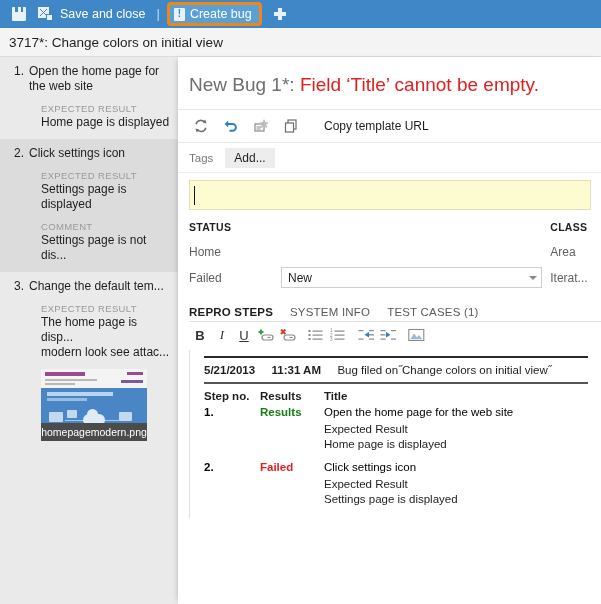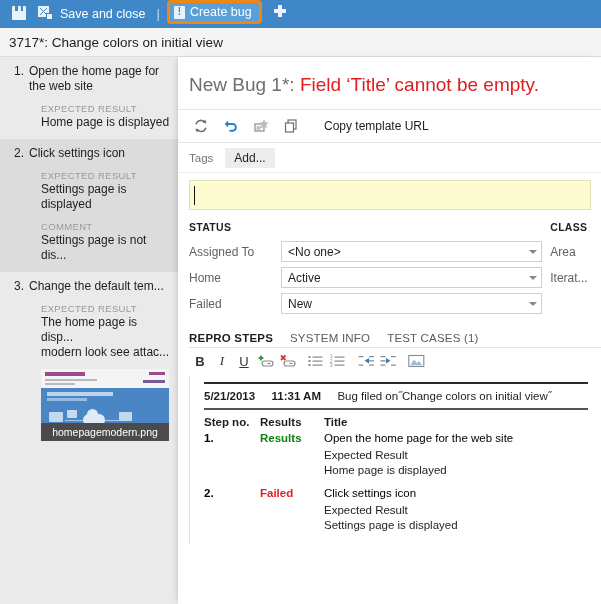--- a/index.html
+++ b/index.html
@@ -18,21 +18,21 @@
     height: 604px;
     overflow: hidden;
     background: #ffffff;
   }
 
   
   .cmdbar {
     position: absolute; left: 0; top: 0;
     width: 601px; height: 28px;
     background: #3f87c6;
-    display: flex; align-items: flex-start;
+    display: flex; align-items: center;
     padding-left: 6px;
     color: #ffffff;
   }
   .cmd-icon-btn {
     width: 26px; height: 26px;
     display: flex; align-items: center; justify-content: center;
     cursor: pointer;
   }
   .floppy {
     width: 14px; height: 14px;
@@ -157,21 +157,21 @@
     letter-spacing: 0.35px; margin-bottom: 1px;
   }
   .step-sub-text {
     font-size: 12px; color: #1e1e1e; line-height: 15px;
   }
   .thumb-wrap {
     margin: 9px 0 0 33px;
     width: 106px;
   }
   .thumb {
-    width: 128px; height: 72px;
+    width: 106px; height: 72px;
     position: relative; overflow: hidden;
     background: #a16207;
   }
   .thumb .tb-head {
     position: absolute; left: 0; top: 0; right: 0; height: 19px;
     background: #f4f4f4;
   }
   .thumb .tb-head .bar1 { position:absolute; left:4px; top:3px; width:40px; height:4px; background:#9b4a8f; }
   .thumb .tb-head .bar2 { position:absolute; left:4px; top:10px; width:52px; height:2px; background:#b9b9b9; }
   .thumb .tb-head .bar3 { position:absolute; left:4px; top:14px; width:30px; height:2px; background:#b9b9b9; }
@@ -510,38 +510,23 @@
 
     <div class="title-field" title="">
       <span class="caret"></span>
     </div>
 
     <div class="fields-grid">
 
       <div class="fields-col status">
         <div class="col-head">STATUS</div>
 
-        <div class="field-row">
-          <span class="field-label">Assigned To</span>
-          <span class="field-select">
-            <span class="cv">&lt;No one&gt;</span>
-            <span class="chev">
-                <i></i>
-              </span>
-          </span>
-        </div>
 
         <div class="field-row">
           <span class="field-label">Home</span>
-          <span class="field-select">
-            <span class="cv">Active</span>
-            <span class="chev">
-                <i></i>
-              </span>
-          </span>
         </div>
 
         <div class="field-row">
           <span class="field-label">Failed</span>
           <span class="field-select">
             <span class="cv">New</span>
             <span class="chev">
                 <i></i>
               </span>
           </span>

